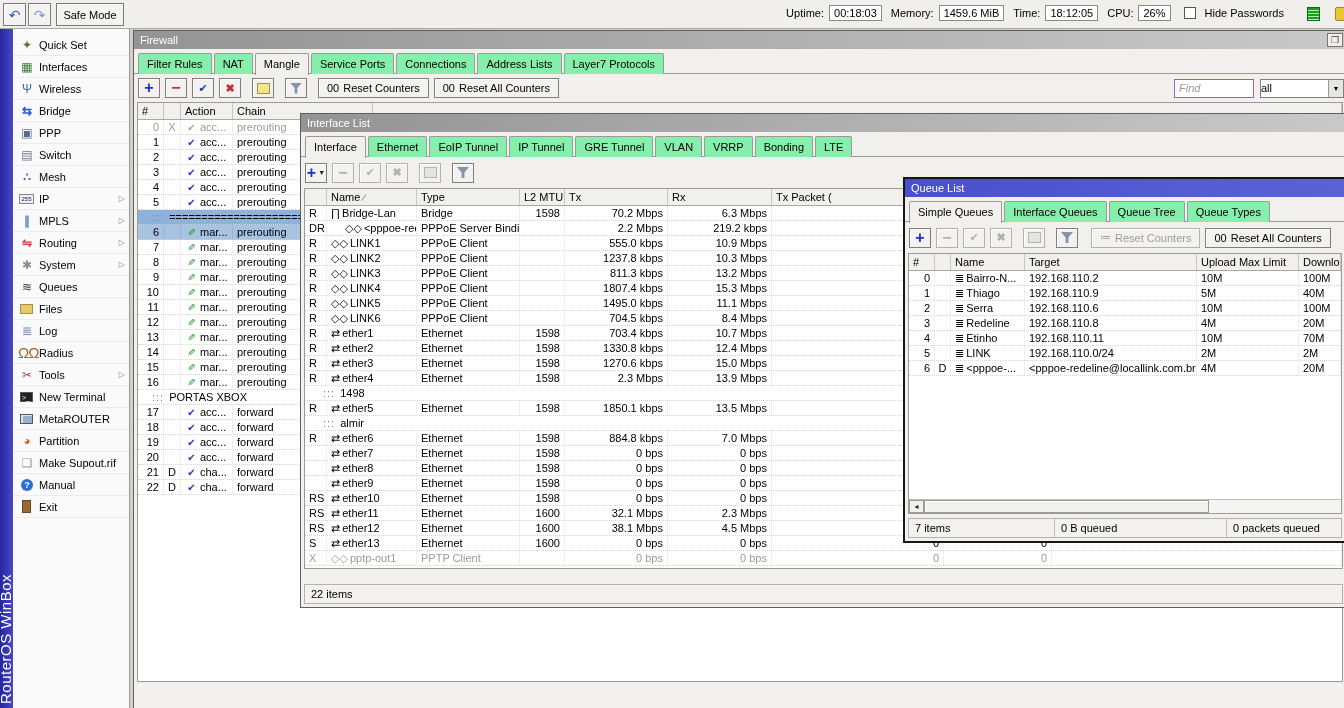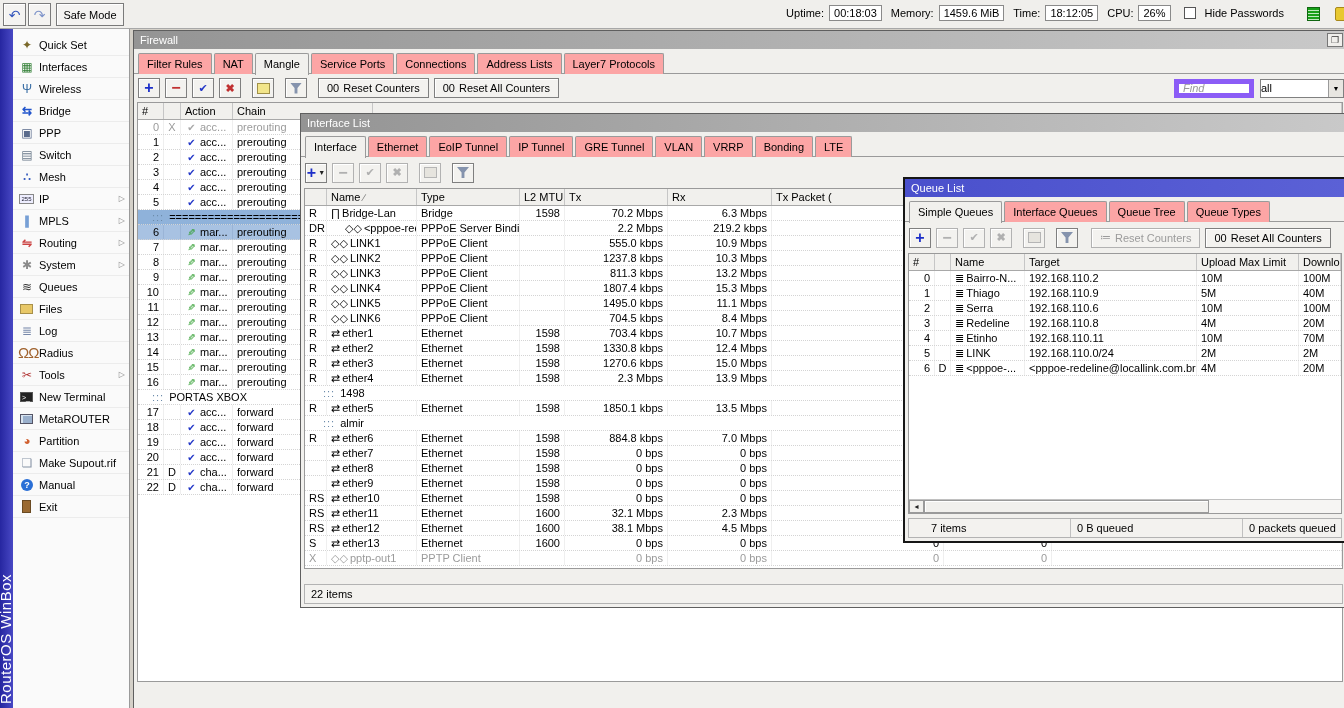--- a/index.html
+++ b/index.html
@@ -44,41 +44,41 @@
   .si-exit{width:9px;height:13px;background:#9a6a32;border:1px solid #6a4a22;flex:0 0 9px;margin:0 5px 0 4px}
 
   
   .win{position:absolute;background:#f1f0ed;border:1px solid #5f5f5f}
   .titlebar{height:18px;background:linear-gradient(90deg,#949494,#c9c9c9);color:#fff;line-height:18px;padding-left:6px;position:relative}
   .titlebar.active{background:linear-gradient(90deg,#4a50cc,#5b61d6)}
   .title-btn{position:absolute;right:3px;top:2px;width:16px;height:14px;border:1px solid #777;background:#f0efec;
              color:#333;font-size:9px;line-height:12px;text-align:center}
   .tabs{height:25px;padding:4px 4px 0;border-bottom:1px solid #9a9a9a;white-space:nowrap}
   .tab{display:inline-block;height:21px;line-height:20px;padding:0 8px;margin-right:2px;margin-bottom:-1px;
-       border:1px solid #9a9a9a;border-bottom:none;border-radius:2px 2px 0 0;background:#fca5a5;position:relative}
+       border:1px solid #9a9a9a;border-bottom:none;border-radius:2px 2px 0 0;background:#86efac;position:relative}
   .tab.active{background:#f1f0ed;height:22px;z-index:2}
   .toolbar{display:flex;align-items:center;gap:5px;padding:0 4px;position:relative}
   .win-fw .toolbar{height:28px}.win-if .toolbar,.win-q .toolbar{height:31px}
   .tbtn{height:20px;min-width:22px;border:1px solid #7f7f7f;background:#f3f2ef;box-shadow:inset 1px 1px 0 #fff;
         display:flex;align-items:center;justify-content:center}
   .tbtn.dis{border-color:#b2b2b2}
   .rbtn{height:20px;padding:0 8px;border:1px solid #7f7f7f;background:#f3f2ef;box-shadow:inset 1px 1px 0 #fff;
         display:flex;align-items:center;gap:4px;white-space:nowrap}
   .rbtn .pfx{font-weight:normal}
   .rbtn.dis{color:#9b9b9b;border-color:#b2b2b2}
   .tbi-plus{color:#1c2ec8;font-weight:bold;font-size:16px;line-height:1}
   .tbi-minus{color:#c03030;font-weight:bold;font-size:16px;line-height:1}
   .tbi-check{color:#2438c8;font-size:11px}.tbi-x{color:#c03030;font-size:11px;font-weight:bold}
   .tbtn.dis .tbi-plus,.tbtn.dis .tbi-minus,.tbtn.dis .tbi-check,.tbtn.dis .tbi-x{color:#b0b0b0}
   .note{display:inline-block;width:13px;height:11px;background:#f2e58a;border:1px solid #a09048}
   .tbtn.dis .note{background:#e6e4de;border-color:#b5b5b5}
   .funnel{display:inline-block;width:12px;height:11px;background:#8593ad;
           clip-path:polygon(0 0,100% 0,62% 50%,62% 100%,38% 100%,38% 50%)}
   .dd-arrow{font-size:7px;color:#222;margin-left:2px}
-  .find-input{position:absolute;right:92px;width:80px;height:19px;border:5px solid #8b5cf6;background:#fff;
+  .find-input{position:absolute;right:92px;width:80px;height:19px;border:1px solid #8b5cf6;background:#fff;
               padding:0 4px;font:italic 11px "Liberation Sans",sans-serif;color:#555}
   .find-input::placeholder{color:#999;font-style:italic}
   .all-dd{position:absolute;right:2px;width:84px;height:19px;border:1px solid #808080;background:#fff;display:flex;align-items:center}
   .all-dd .val{flex:1;padding-left:0}
   .all-dd .btn{width:15px;height:17px;background:#e8e6e1;border-left:1px solid #9a9a9a;text-align:center;font-size:7px;line-height:17px}
 
   .list{position:absolute;left:3px;right:3px;border:1px solid #9a9a9a;background:#fff;overflow:hidden}
   .win-fw .list{top:71px;bottom:27px}
   .win-if .list{top:74px;bottom:38px}
   .win-q  .list{top:74px;bottom:27px}
@@ -1027,20 +1027,20 @@
             <span class="c qc-up">4M</span>
             <span class="c qc-down">20M</span>
           </div>
         </div>
       <div class="hscroll">
         <span class="harrow">◂</span>
         <span class="hthumb"></span>
         <span class="htrack"></span>
       </div>
     </div>
-    <div class="statusbar" style="padding-left:16px">
+    <div class="statusbar" style="padding-left:0">
       <span class="sc" style="width:146px">7 items</span>
       <span class="sc" style="width:172px">0 B queued</span>
       <span class="sc" style="border-right:none;flex:1">0 packets queued</span>
     </div>
   </div>
 
 </div>
 
 </body></html>

